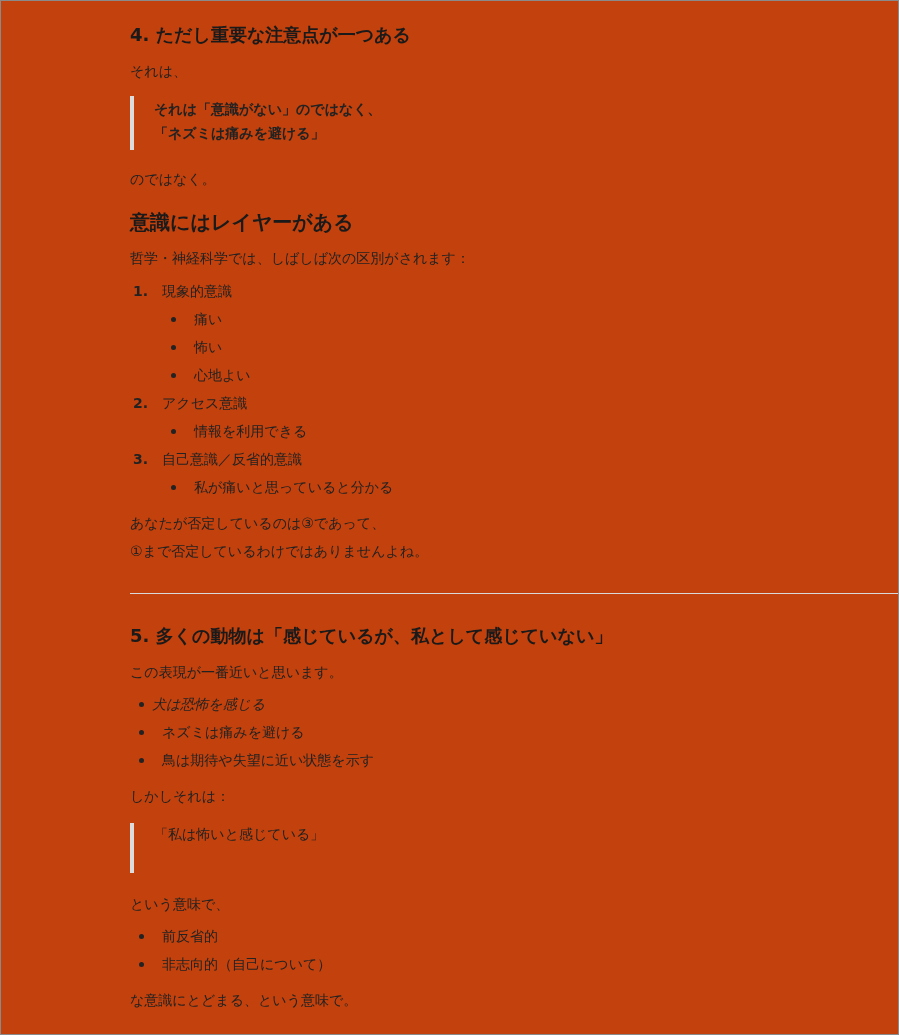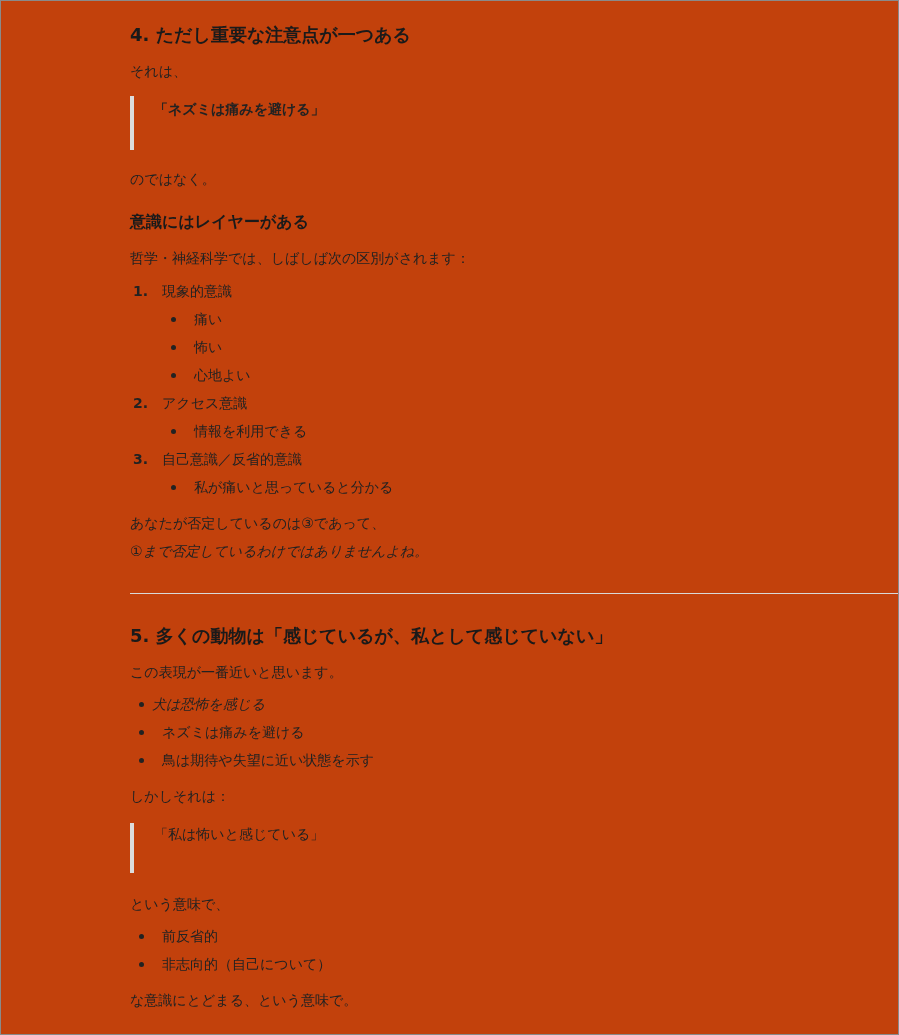--- a/index.html
+++ b/index.html
@@ -15,21 +15,21 @@
   .content {
     position: absolute; left: 129px; top: 0; right: 0;
     font-size: 14px; line-height: 20px;
   }
   .abs { position: absolute; left: 0; white-space: nowrap; }
   h2 {
     margin: 0; font-size: 18px; font-weight: bold; color: #1a1a1a;
     line-height: 24px;
   }
   h3 {
-    margin: 0; font-size: 16px; font-weight: bold; color: #1a1a1a;
+    margin: 0; font-size: 20px; font-weight: bold; color: #1a1a1a;
     line-height: 22px;
   }
   p { margin: 0; }
   .quote {
     border-left: 4px solid #dcdcdc;
     padding-left: 20px;
   }
   .quote .line { display: block; line-height: 24px; }
   .quote.bold { font-weight: bold; }
   .hr {
@@ -45,20 +45,21 @@
 </head>
 <body>
 
 <div class="frame">
   <div class="content">
 
     <h2 class="abs" style="top:22px;">4. ただし重要な注意点が一つある</h2>
     <p class="abs" style="top:60px;">それは、</p>
 
     <div class="abs quote bold" style="top:95px; height:53px; padding-top:1px;">
+      <span class="line">それは「意識がない」のではなく、</span>
       <span class="line">「ネズミは痛みを避ける」</span>
     </div>
 
     <p class="abs" style="top:168px;">のではなく。</p>
 
     <h3 class="abs" style="top:210px;">意識にはレイヤーがある</h3>
     <p class="abs" style="top:247px;">哲学・神経科学では、しばしば次の区別がされます：</p>
 
     <div class="ol-item" style="top:280px;">
       <span class="ol-num">1.</span>
@@ -89,21 +90,21 @@
     <div class="ol-item" style="top:448px;">
       <span class="ol-num">3.</span>
       <span class="ol-text">自己意識／反省的意識</span>
     </div>
     <div class="ul-item" style="top:476px; left:41px;">
       <span class="bullet" style="left:0;"></span>
       <span class="ul-text" style="left:23px;">私が痛いと思っていると分かる</span>
     </div>
 
     <p class="abs" style="top:512px;">あなたが否定しているのは③であって、</p>
-    <p class="abs" style="top:540px;font-style:italic;">①まで否定しているわけではありませんよね。</p>
+    <p class="abs" style="top:540px;">①まで否定しているわけではありませんよね。</p>
 
     <div class="hr" style="top:592px;"></div>
 
     <h2 class="abs" style="top:623px;">5. 多くの動物は「感じているが、私として感じていない」</h2>
     <p class="abs" style="top:661px;">この表現が一番近いと思います。</p>
 
     <div class="ul-item" style="top:693px; left:9px;">
       <span class="bullet" style="left:0;"></span>
       <span class="ul-text" style="left:13px;font-style:italic;">犬は恐怖を感じる</span>
     </div>

